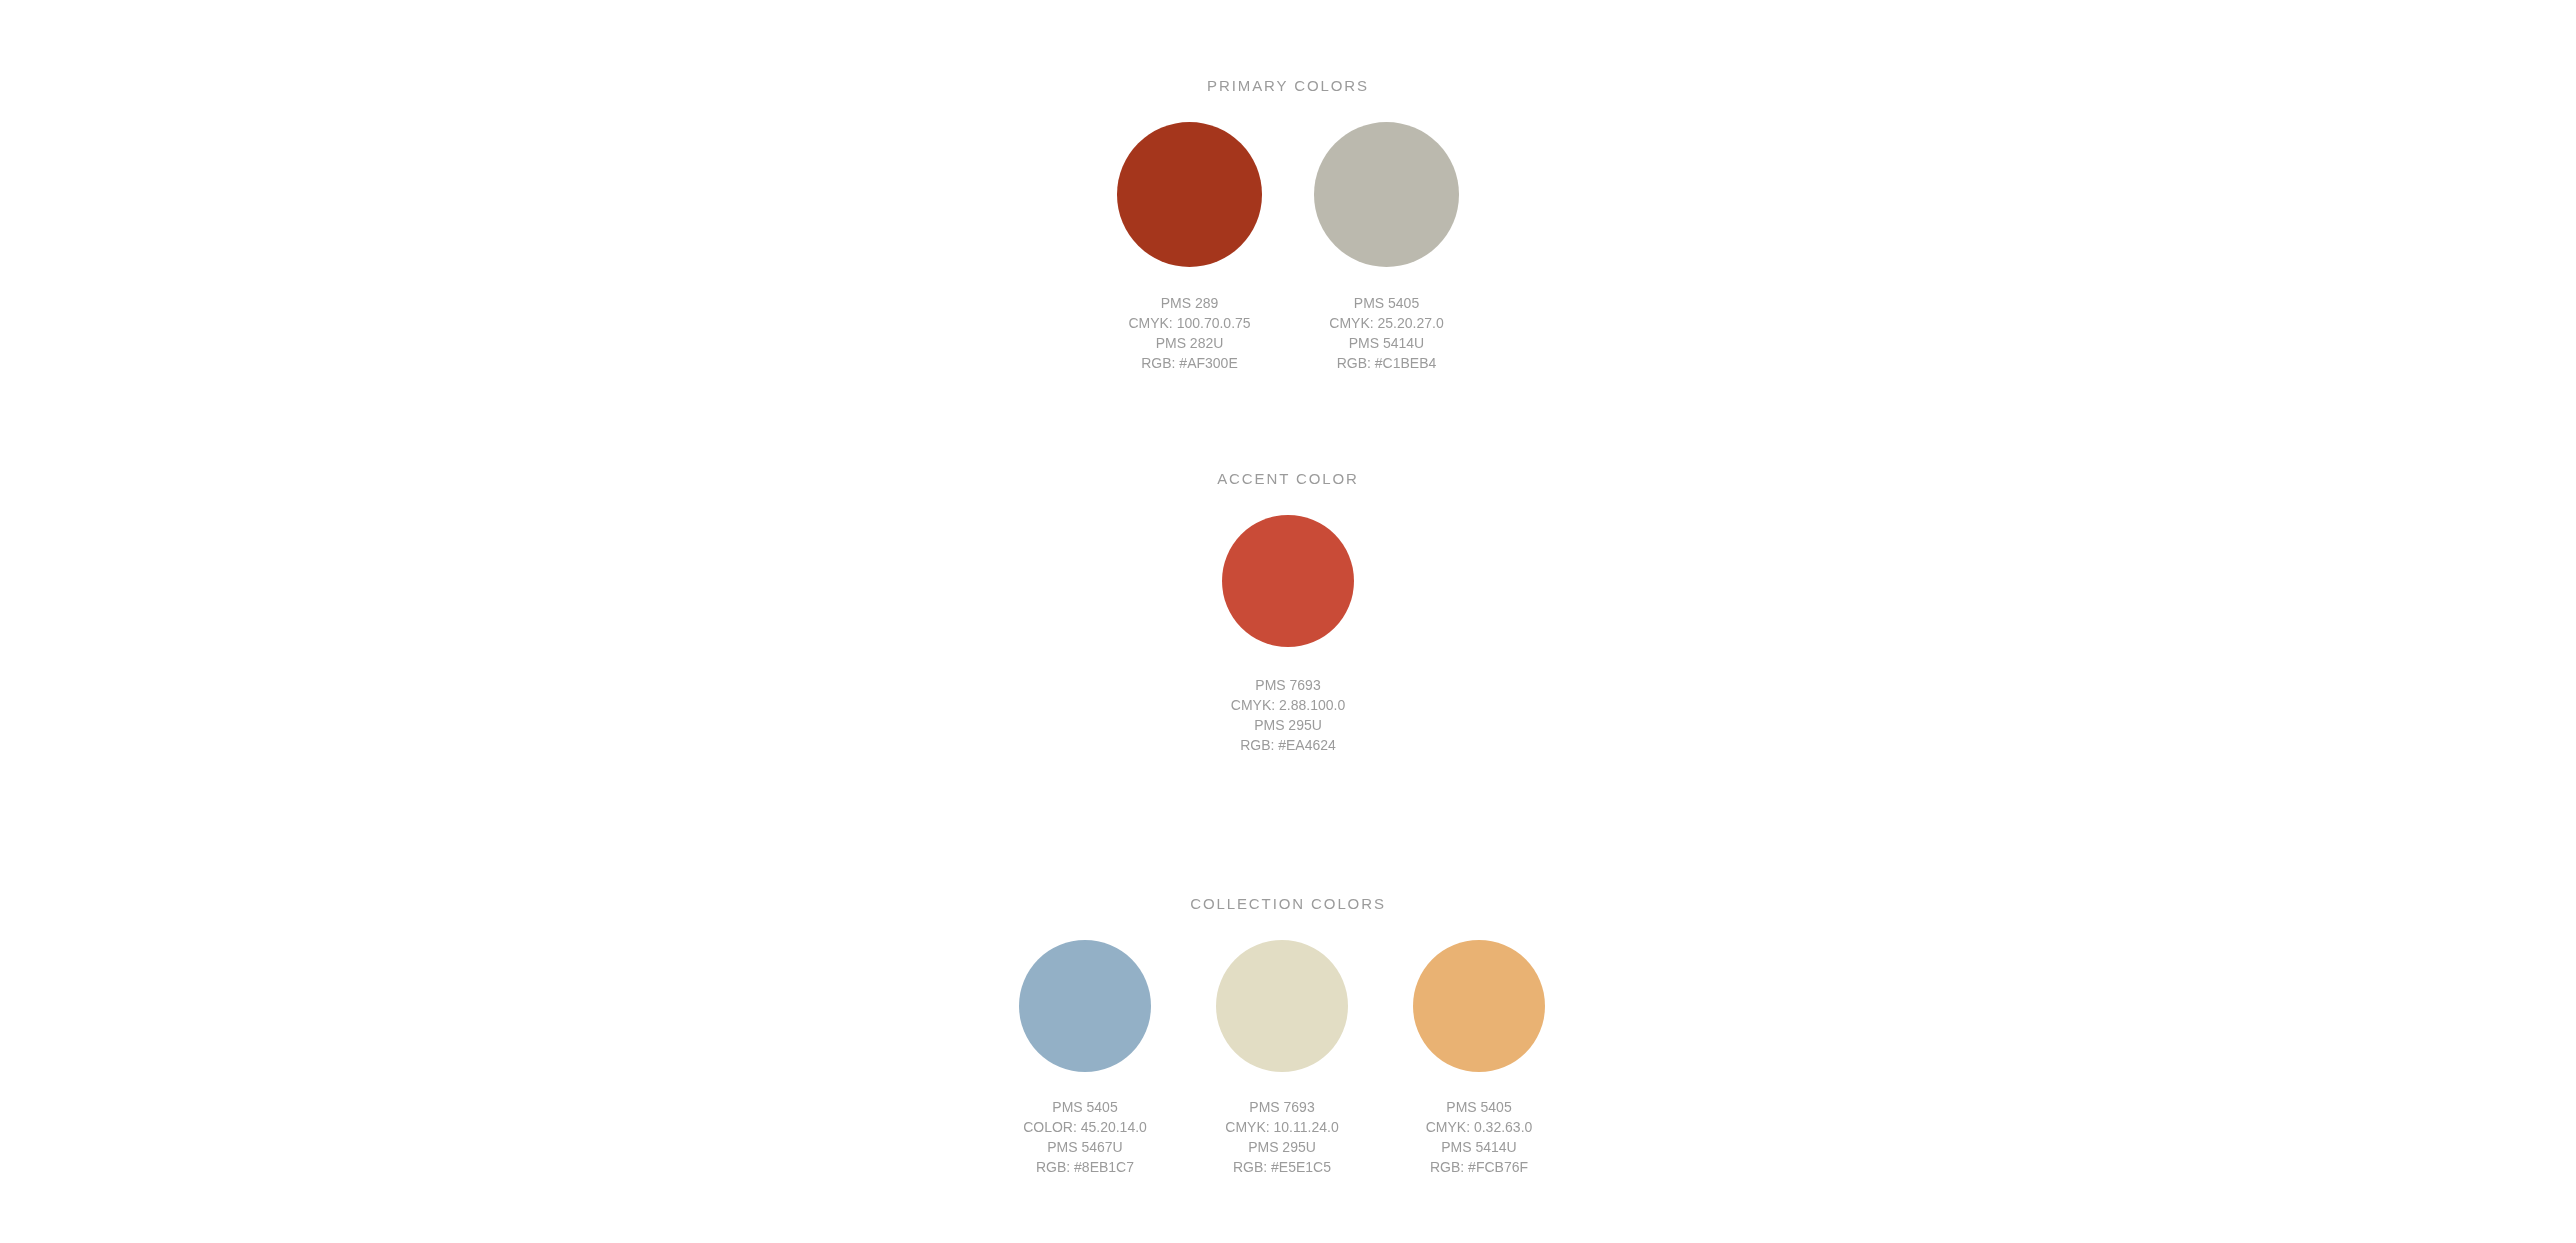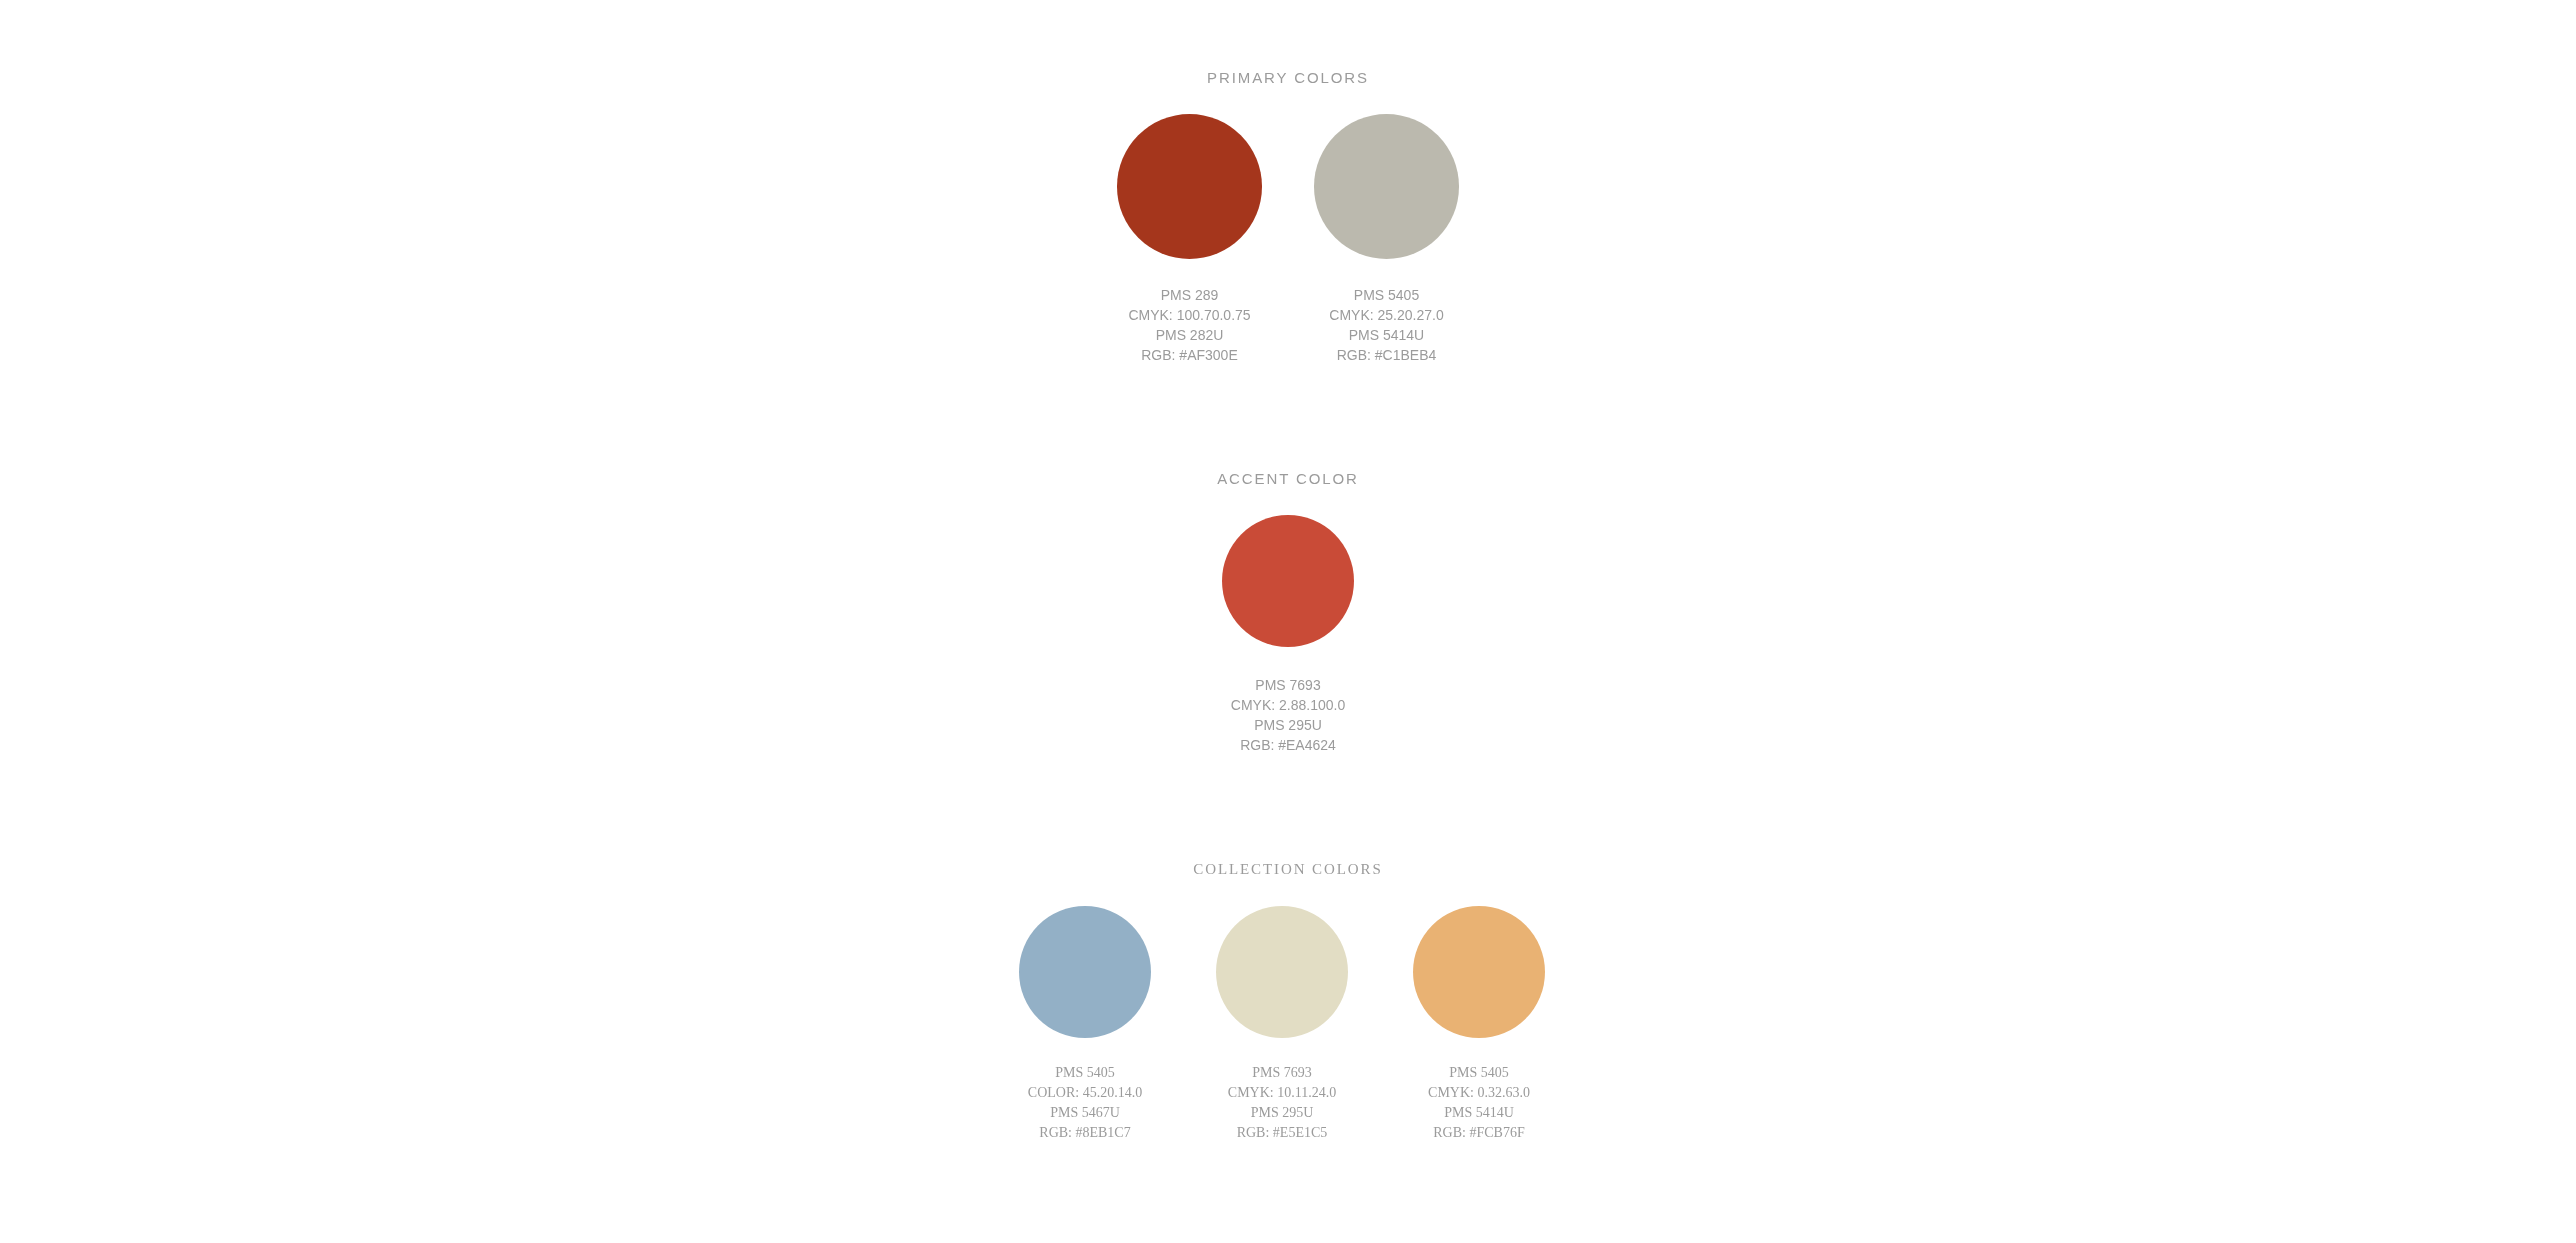--- a/index.html
+++ b/index.html
@@ -65,33 +65,33 @@
     font-size: 14px;
     line-height: 20px;
     font-weight: 400;
     white-space: nowrap;
   }
   .swatch-caption > div {
     white-space: nowrap;
   }
 
   
-  #primary-colors-section { top: 70px; }
+  #primary-colors-section { top: 78px; }
   #primary-colors-section .swatch-row { margin-top: 29px; gap: 52px; }
   #primary-colors-section .swatch-circle { width: 145px; height: 145px; }
   #primary-colors-section .swatch-caption { margin-top: 26px; }
 
   
   #accent-color-section { top: 471px; justify-content: space-between; }
   #accent-color-section .swatch-row { margin-top: 29px; }
   #accent-color-section .swatch-circle { width: 132px; height: 132px; }
   #accent-color-section .swatch-caption { margin-top: 28px; }
 
   
-  #collection-colors-section { top: 862px; font-family: Liberation Serif, serif; }
+  #collection-colors-section { top: 896px; }
   #collection-colors-section .swatch-row {
     margin-top: 29px;
     gap: 52px;
     transform: translateX(-6px);
   }
   #collection-colors-section .swatch-circle { width: 132px; height: 132px; }
   #collection-colors-section .swatch-caption { margin-top: 25px; }
 
   
   .swatch { width: 145px; }

